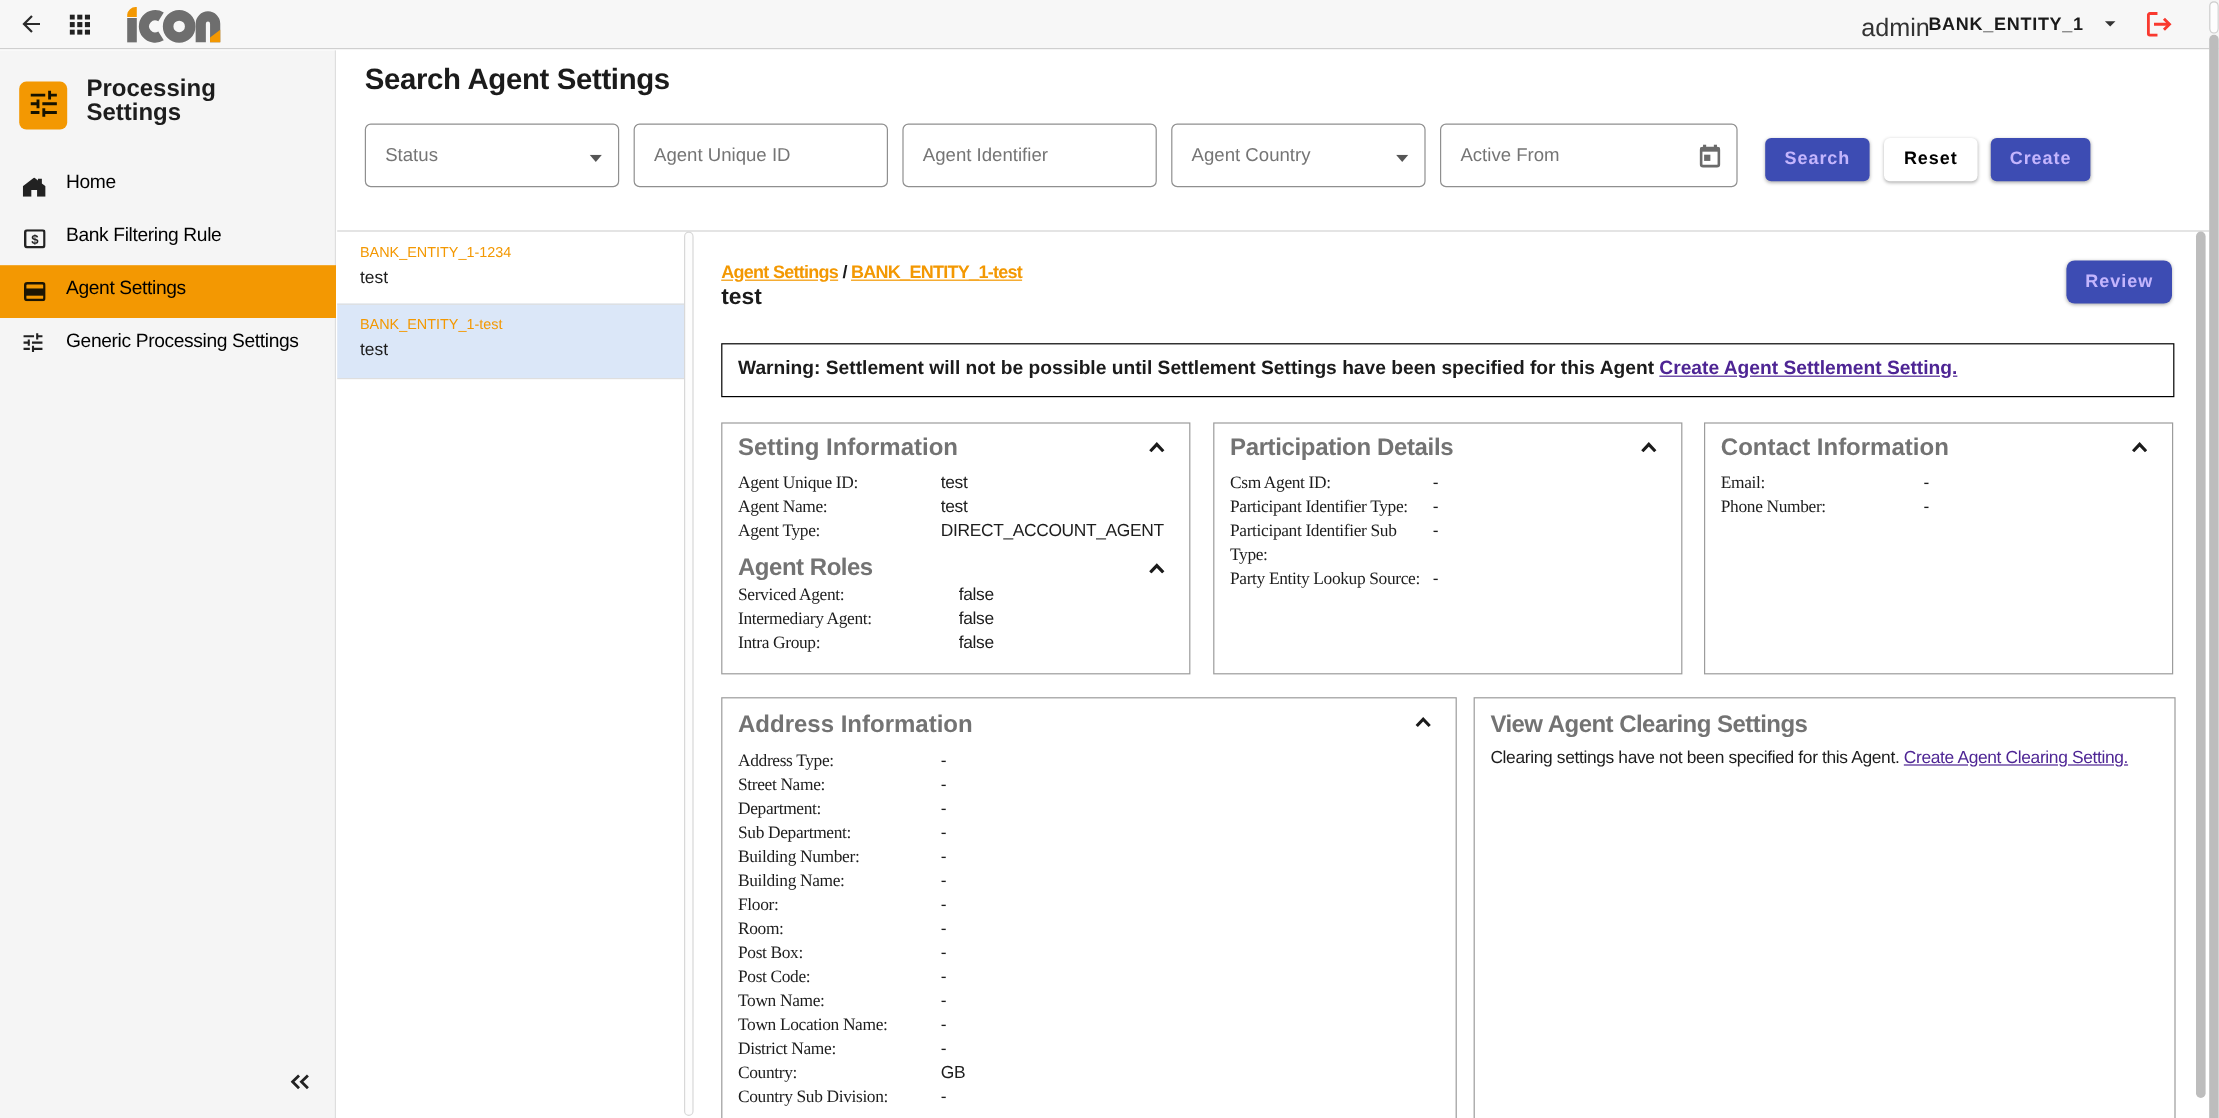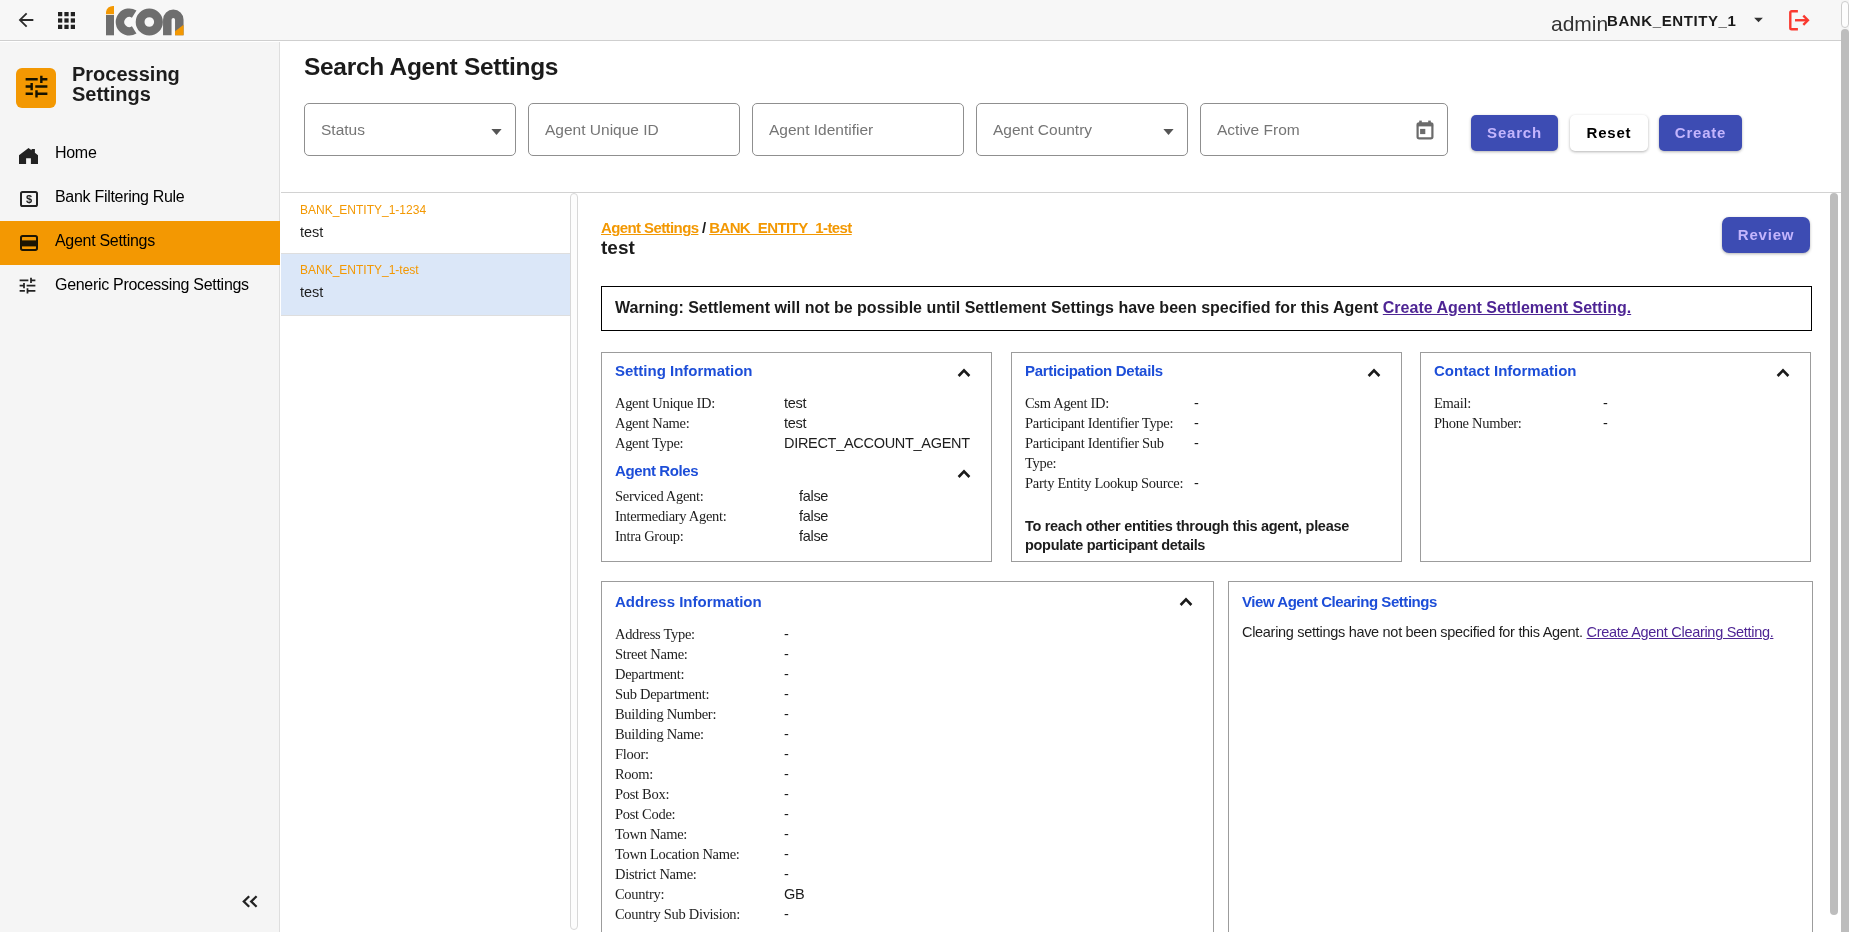--- a/index.html
+++ b/index.html
@@ -38,21 +38,21 @@
   .crumbs { position:absolute; left:601px; top:219px; font-size:15px; letter-spacing:-0.6px; font-weight:bold; }
   .crumbs a { color:#f39802; text-decoration:underline; }
   .dtitle { position:absolute; left:601px; top:237px; font-size:19px; font-weight:bold; color:#1b1b1b; }
   .review { position:absolute; left:1722px; top:217px; width:88px; height:36px; border-radius:7px; }
 
   .warn { position:absolute; left:601px; top:286px; width:1211px; height:45px; border:1px solid #000000; background:#fff; }
   .warn .in { position:absolute; left:13px; top:12px; font-size:16px; font-weight:bold; color:#1b1b1b; white-space:nowrap; }
   a.plink { color:#4e2594; text-decoration:underline; }
 
   .card { position:absolute; border:1px solid #9c9c9c; background:#fff; }
-  .card .ct { position:absolute; left:13px; top:9px; font-size:15px; font-weight:bold; color:#1d4ed8; }
+  .card .ct { position:absolute; left:13px; top:9px; font-size:20px; font-weight:bold; color:#737373; }
   .card .chev { position:absolute; right:20px; top:15px; }
   .row { position:absolute; left:13px; font-size:14.5px; letter-spacing:-0.3px; line-height:20px; color:#1d1d1d; }
   .row .v { position:absolute; left:169px; top:0; white-space:nowrap; }
   .row .k { display:inline-block; width:165px; vertical-align:top;font-family:Liberation Serif, serif; }
 
   
   .sb-track-list { position:absolute; left:570px; top:193px; width:8px; height:737px; background:#fdfdfd; border:1px solid #d8d8d8; border-radius:4px; }
   .sb-inner { position:absolute; left:1830px; top:193px; width:8px; height:722px; background:#bdbdbd; border-radius:4px; }
   .sb-outer-track { position:absolute; left:1841px; top:0; width:8px; height:932px; background:#f5f5f5; }
   .sb-outer-thumb { position:absolute; left:1841px; top:29px; width:8px; height:903px; background:#bdbdbd; border-radius:4px 4px 0 0; }
@@ -213,21 +213,20 @@
 
 <div class="card" style="left:1011px;top:352px;width:391px;height:210px">
   <div class="ct" style="letter-spacing:-0.3px">Participation Details</div>
   <svg class="chev" width="14" height="9" viewBox="0 0 14 9">
       <path fill="none" stroke="#1b1b1b" stroke-width="2.6" d="M1.6 8 L7 2.3 L12.4 8"></path>
     </svg>
   <div class="row" style="top:40px"><span class="k">Csm Agent ID:</span><span class="v">-</span></div>
   <div class="row" style="top:60px"><span class="k">Participant Identifier Type:</span><span class="v">-</span></div>
   <div class="row" style="top:80px"><span class="k">Participant Identifier Sub Type:</span><span class="v">-</span></div>
   <div class="row" style="top:120px"><span class="k">Party Entity Lookup Source:</span><span class="v">-</span></div>
-  <div class="row" style="top:164px;width:340px;font-weight:bold;line-height:18.6px">To reach other entities through this agent, please populate participant details</div>
 </div>
 
 <div class="card" style="left:1420px;top:352px;width:391px;height:210px">
   <div class="ct">Contact Information</div>
   <svg class="chev" width="14" height="9" viewBox="0 0 14 9">
       <path fill="none" stroke="#1b1b1b" stroke-width="2.6" d="M1.6 8 L7 2.3 L12.4 8"></path>
     </svg>
   <div class="row" style="top:40px"><span class="k">Email:</span><span class="v">-</span></div>
   <div class="row" style="top:60px"><span class="k">Phone Number:</span><span class="v">-</span></div>
 </div>

